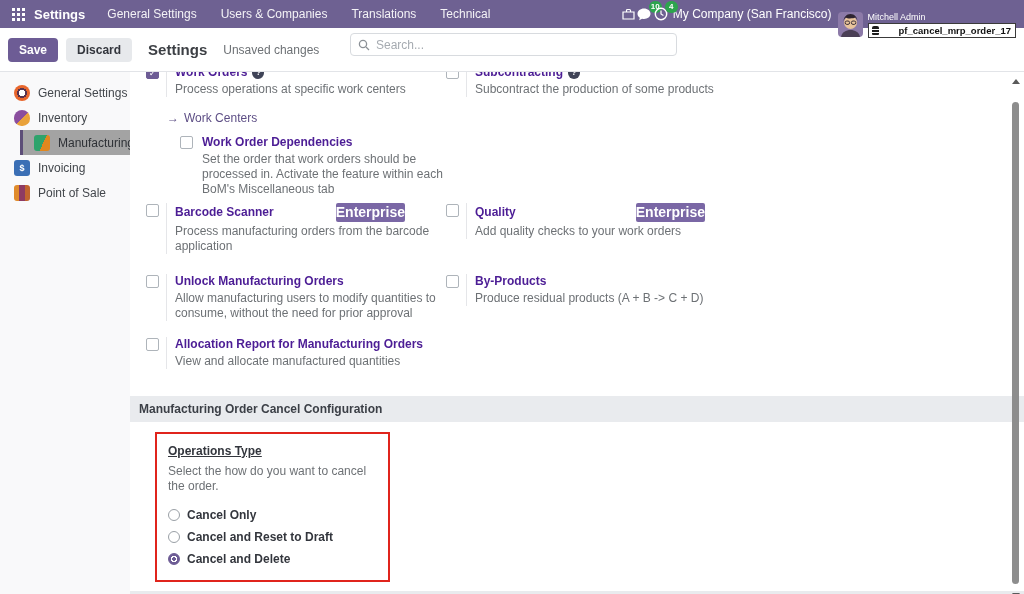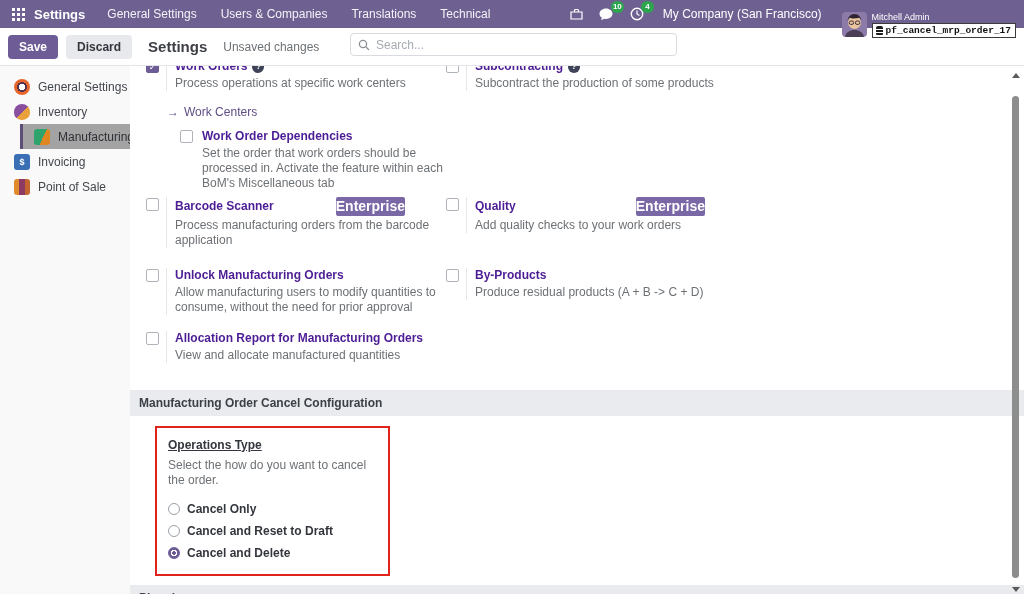--- a/index.html
+++ b/index.html
@@ -6,37 +6,37 @@
   html,body { width:1024px; height:594px; overflow:hidden; background:#fff;
     font-family:"Liberation Sans","DejaVu Sans",sans-serif; font-size:12px; color:#33363d; }
 
   
   .navbar { position:relative; height:28px; background:#6e6192; display:flex; align-items:center;
     color:#fff; padding:0 8px; z-index:20; }
   .apps-icon { width:13px; height:13px; margin:0 9px 0 4px; flex:0 0 auto; cursor:pointer; }
   .nav-app-name { font-weight:bold; font-size:13px; margin-right:22px; cursor:pointer; }
   .nav-menu { display:flex; gap:24px; }
   .nav-menu .nav-item { color:rgba(255,255,255,.92); cursor:pointer; font-size:12px; }
-  .nav-right { margin-left:auto; display:flex; align-items:center; gap:14px; }
+  .nav-right { margin-left:auto; display:flex; align-items:center; }
   .nav-ico { position:relative; width:16px; height:16px; display:flex; align-items:center; justify-content:center; cursor:pointer; }
   .nav-badge { position:absolute; top:-5px; right:-9px; background:#2da44e; color:#fff; font-size:8px;
     font-weight:bold; min-width:13px; height:12px; line-height:12px; border-radius:7px; text-align:center; padding:0 2px; }
   .nav-company { font-size:12px; color:#fff; margin-left:4px; cursor:pointer; white-space:nowrap; }
   .user-block { display:flex; align-items:flex-start; gap:5px; margin-left:6px; position:relative; top:11px; }
   .avatar { width:25px; height:25px; border-radius:4px; overflow:hidden; flex:0 0 auto; cursor:pointer; }
   .user-col { display:flex; flex-direction:column; }
   .user-name { font-size:9px; color:#fff; line-height:10px; margin-bottom:1px; }
   .db-box { background:#fff; border:1px solid #3a3a3a; display:flex; align-items:center; gap:3px;
     padding:1px 4px 1px 3px; }
   .db-icon { width:7px; height:9px; background:#1c1c1c; border-radius:2px 2px 1px 1px;
     background-image:linear-gradient(0deg,transparent 0 2px,#fff 2px 3px,transparent 3px 5px,#fff 5px 6px,transparent 6px); }
-  .db-name { font-family:Liberation Mono, monospace; font-size:9.5px; font-weight:bold; color:#111; white-space:nowrap; }
+  .db-name { font-family:Liberation Sans, sans-serif; font-size:9.5px; font-weight:bold; color:#111; white-space:nowrap;margin-left:17px; }
 
   
-  .control-panel { position:relative; height:38px; display:flex; align-items:center; gap:8px;
+  .control-panel { position:relative; height:44px; display:flex; align-items:center; gap:8px;
     padding:0 8px; border-bottom:1px solid #e2e4e8; background:#fff; z-index:5; }
   .btn { border:none; border-radius:4px; font-size:12px; font-weight:bold; padding:5px 11px; cursor:pointer;
     font-family:inherit; }
   .btn-save { background:#6d5c95; color:#fff; }
   .btn-discard { background:#e7e9ec; color:#33363d; }
   .cp-title { font-size:15px; font-weight:bold; color:#3c3f44; margin-left:8px; cursor:pointer; }
   .cp-status { font-size:12px; color:#6d7175; margin-left:8px; }
   .search-box { position:absolute; left:350px; top:5px; width:327px; height:23px; border:1px solid #d8dbdf;
     border-radius:4px; display:flex; align-items:center; padding:0 7px; gap:6px; background:#fff; }
   .search-box input { border:none; outline:none; flex:1; font-size:12px; font-family:inherit; color:#737373; background:transparent; }

